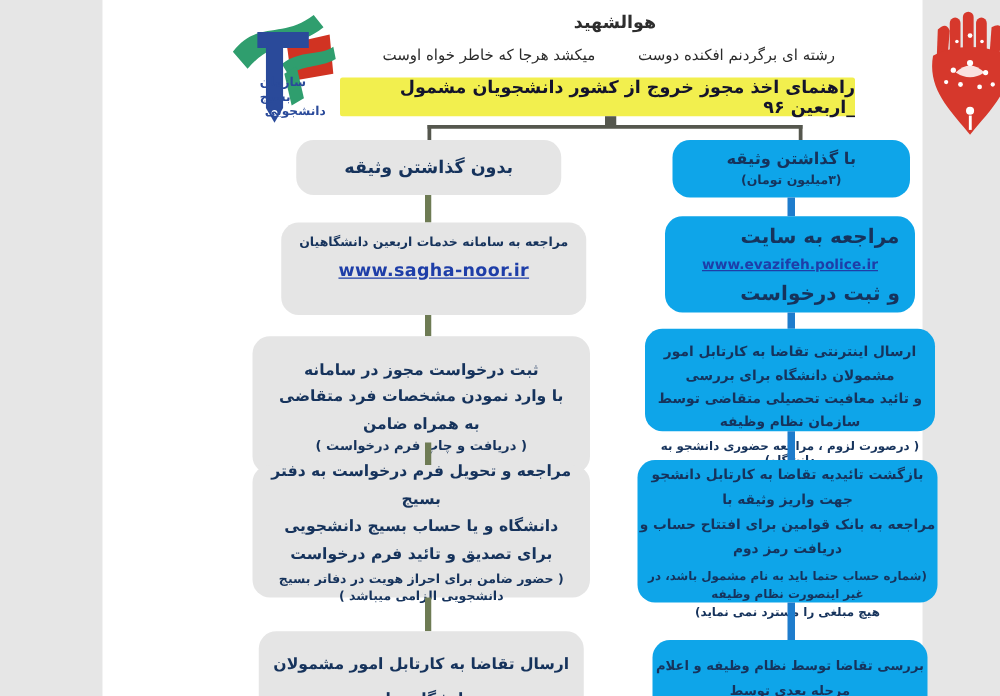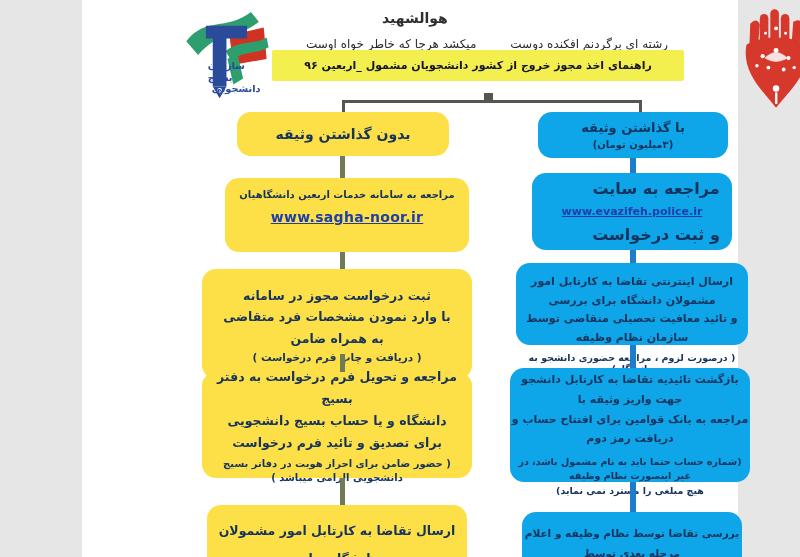--- a/index.html
+++ b/index.html
@@ -1,33 +1,33 @@
 <!DOCTYPE html>
 <html lang="fa"><head>
 <meta charset="utf-8">
 <style>
   html,body{margin:0;padding:0;background:#e6e6e6;font-family:"DejaVu Sans",sans-serif;}
   #stage{position:relative;width:800px;height:557px;overflow:hidden;background:#e6e6e6;margin:0;}
   #canvas{position:absolute;left:82px;top:0;width:656px;height:557px;background:#ffffff;}
   .abs{position:absolute;}
   .rtl{direction:rtl;unicode-bidi:embed;}
-  .center{text-align:left;}
+  .center{text-align:center;}
 
   .bismillah{left:300px;top:10px;width:220px;font-size:14px;font-weight:600;color:#2e2e2e;}
   .poem{left:170px;top:37px;width:470px;display:flex;flex-direction:row;justify-content:center;gap:34px;
         font-size:12px;color:#2b2b2b;font-weight:500;}
-  .title-bar{left:190px;top:50px;width:412px;height:31px;background:#f2ef4e;border-radius:2px;
-        display:flex;align-items:center;justify-content:center;font-size:11px;font-weight:bold;color:#14142c;}
+  .title-bar{left:190px;top:62px;width:412px;height:31px;background:#f2ef4e;border-radius:2px;
+        display:flex;align-items:center;justify-content:center;font-size:14px;font-weight:bold;color:#14142c;}
 
   .bracket-stub{left:402px;top:93px;width:9px;height:8px;background:#55574e;}
   .bracket{left:260px;top:100px;width:300px;height:13px;border:3px solid #55574e;border-bottom:none;box-sizing:border-box;}
 
   .box{position:absolute;border-radius:14px;color:#16335c;text-align:center;box-sizing:border-box;
        display:flex;flex-direction:column;align-items:center;}
-  .green{background:#fde047;}
+  .green{background:#e5e5e5;}
   .teal{background:#0ea5e9;}
   .conn{position:absolute;}
   .conn.olive{background:#6e7b54;}
   .conn.blue{background:#1e7ccc;}
 
   .bold-line{font-weight:bold;}
   .note{font-weight:bold;}
   .link{font-weight:bold;text-decoration:underline;color:#1e3ea8;cursor:pointer;}
 
   

